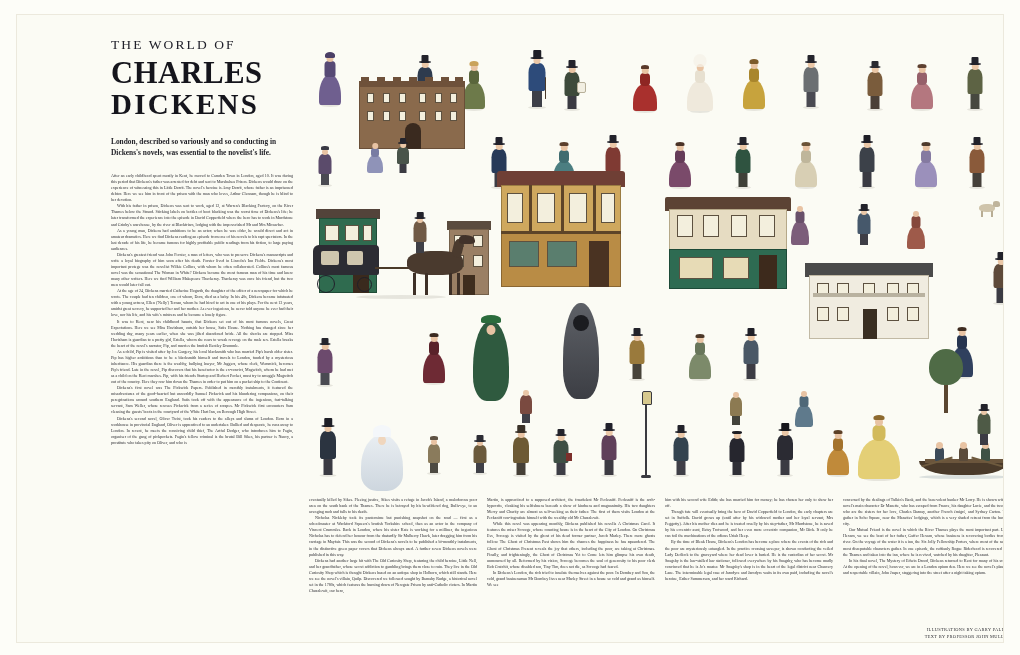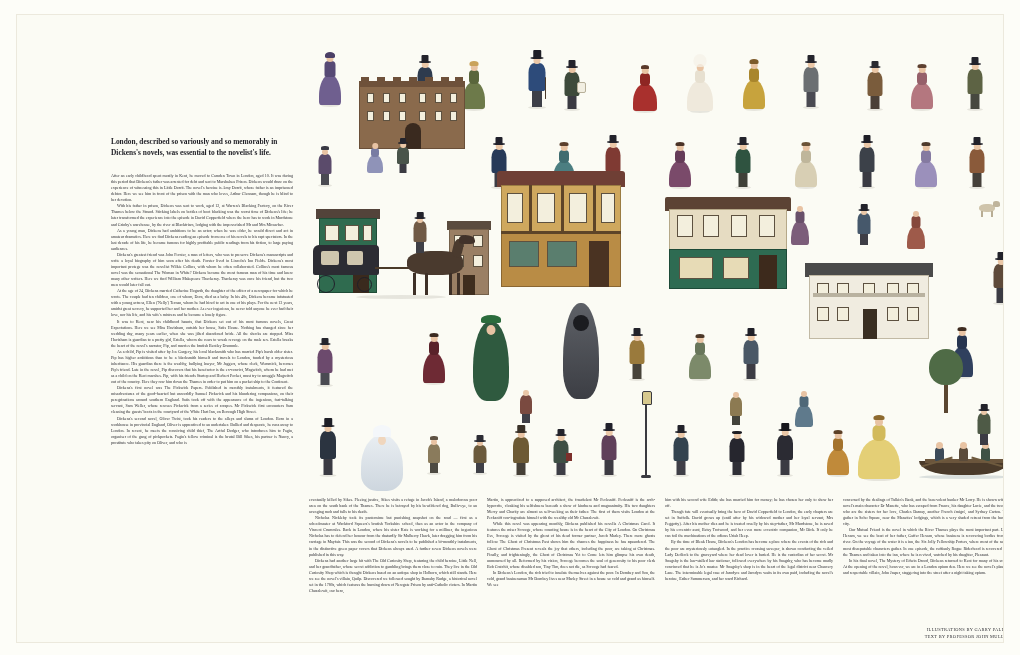--- a/index.html
+++ b/index.html
@@ -171,21 +171,28 @@
     border-radius:50%;
     background: rgba(90,85,70,0.13);
   }
 </style>
 </head>
 <body>
 
 <div class="poster">
  <div class="sheet">
 
-  <div class="standfirst">London, described so variously and so memorably in Dickens's novels, was essential to the novelist's life.</div>
+  <div class="title-block">
+    <div class="title-kicker">THE WORLD OF</div>
+    <div class="title-main">
+      <span>CHARLES</span>
+      <span class="l2">DICKENS</span>
+    </div>
+  </div>
+  <div class="standfirst">London, described so variously and so conducting in Dickens's novels, was essential to the novelist's life.</div>
 
   <div class="col" id="col-left">
     <p class="first">After an early childhood spent mostly in Kent, he moved to Camden Town in London, aged 10. It was during this period that Dickens's father was arrested for debt and sent to Marshalsea Prison. Dickens would draw on the experience of witnessing this in Little Dorrit. The novel's heroine is Amy Dorrit, whose father is an imprisoned debtor. Here we see him in front of the prison with the man who loves, Arthur Clennam, though he is blind to her devotion.</p>
     <p>With his father in prison, Dickens was sent to work, aged 12, at Warren's Blacking Factory, on the River Thames below the Strand. Sticking labels on bottles of boot blacking was the worst time of Dickens's life; he later transformed the experience into the episode in David Copperfield where the hero has to work in Murdstone and Grinby's warehouse, by the river at Blackfriars, lodging with the impoverished Mr and Mrs Micawber.</p>
     <p>As a young man, Dickens had ambitions to be an actor; when he was older, he would direct and act in amateur dramatics. Here we find Dickens reading an episode from one of his novels to his rapt spectators. In the last decade of his life, he became famous for highly profitable public readings from his fiction, to large paying audiences.</p>
     <p>Dickens's greatest friend was John Forster, a man of letters, who was to preserve Dickens's manuscripts and write a loyal biography of him soon after his death. Forster lived in Lincoln's Inn Fields. Dickens's most important protege was the novelist Wilkie Collins, with whom he often collaborated. Collins's most famous novel was the sensational The Woman in White? Dickens became the most famous man of his time and knew many other writers. Here we find William Makepeace Thackeray. Thackeray was once his friend, but the two men would later fall out.</p>
     <p>At the age of 24, Dickens married Catherine Hogarth, the daughter of the editor of a newspaper for which he wrote. The couple had ten children, one of whom, Dora, died as a baby. In his 40s, Dickens became infatuated with a young actress, Ellen ('Nelly') Ternan, whom he had hired to act in one of his plays. For the next 13 years, amidst great secrecy, he supported her and her mother. As ever ingenious, he never told anyone he ever had their love, nor his life, and his wife's mistress and he became a lonely figure.</p>
     <p>It was to Kent, near his childhood haunts, that Dickens set out of his most famous novels, Great Expectations. Here we see Miss Havisham, outside her house, Satis House. Nothing has changed since her wedding day, many years earlier, when she was jilted abandoned bride. All the shocks are stopped. Miss Havisham is guardian to a pretty girl, Estella, whom she rears to wreak revenge on the male sex. Estella breaks the heart of the novel's narrator, Pip, and marries the brutish Bentley Drummle.</p>
     <p>As a child, Pip is visited after by Joe Gargery, his local blacksmith who has married Pip's harsh older sister. Pip has higher ambitions than to be a blacksmith himself and travels to London, funded by a mysterious inheritance. His guardian there is the wealthy, bullying lawyer, Mr Jaggers, whose clerk, Wemmick, becomes Pip's friend. Late in the novel, Pip discovers that his benefactor is the ex-convict, Magwitch, whom he had met as a child on the Kent marshes. Pip, with his friends Startop and Herbert Pocket, must try to smuggle Magwitch out of the country. Here they row him down the Thames in order to put him on a packet ship to the Continent.</p>
     <p>Dickens's first novel was The Pickwick Papers. Published in monthly instalments, it featured the misadventures of the good-hearted but unworldly Samuel Pickwick and his blundering companions, on their peregrinations around southern England. Satis took off with the appearance of the ingenious, fast-talking servant, Sam Weller, whose rescues Pickwick from a series of scrapes. Mr Pickwick first encounters Sam cleaning the guests' boots in the courtyard of the White Hart Inn, on Borough High Street.</p>

